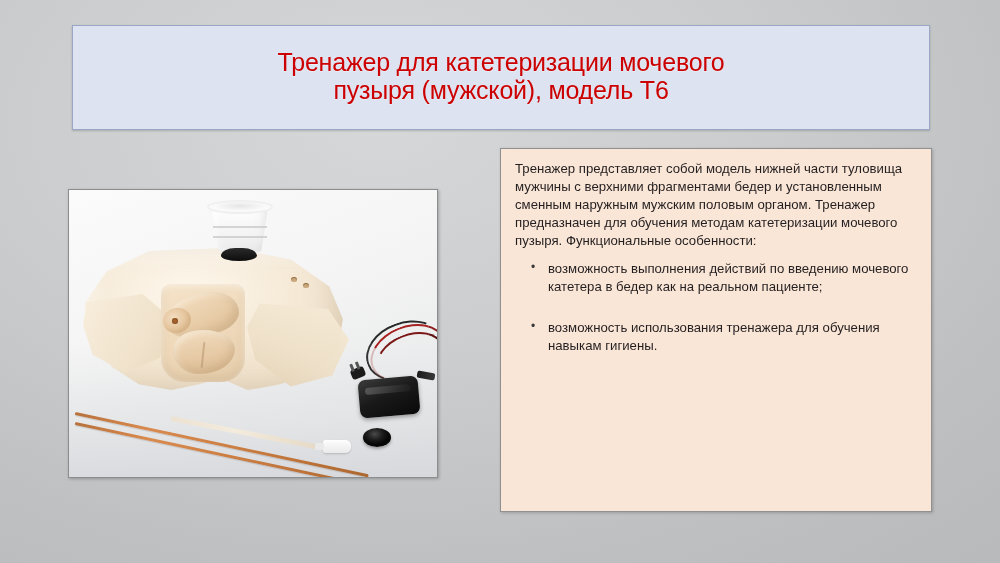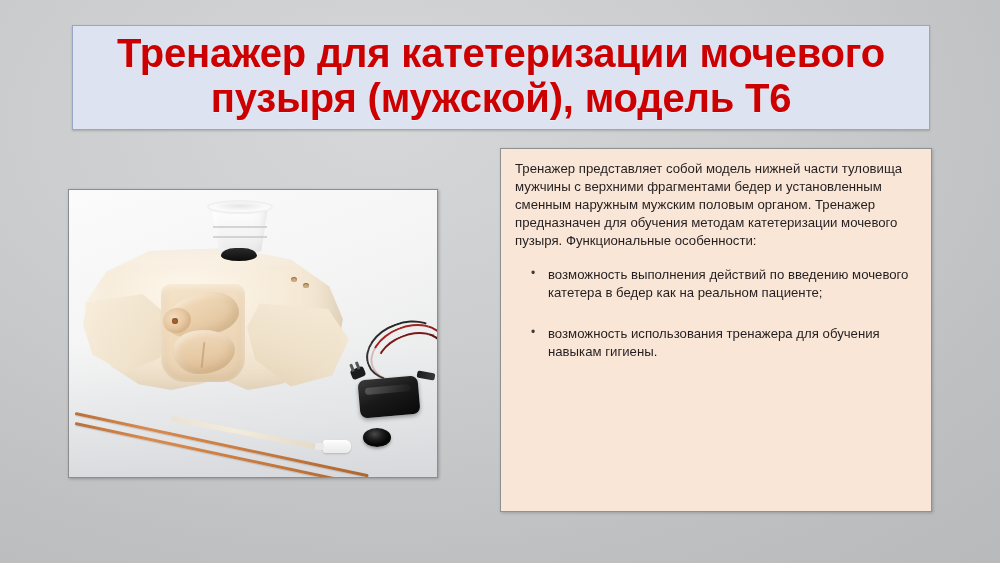--- a/index.html
+++ b/index.html
@@ -38,22 +38,22 @@
     border: 1px solid #9aa7c4;
     box-shadow: 0 1px 2px rgba(0,0,0,.18);
     display: flex;
     align-items: center;
     justify-content: center;
     padding: 2px 14px 6px;
   }
 
   #title-text {
     color: #cc0000;
-    font-weight: bold;
-    font-size: 40px;
+    font-weight: normal;
+    font-size: 25px;
     line-height: 1.12;
     text-align: center;
     letter-spacing: -0.2px;
     white-space: pre-line;
     text-shadow: 0 1px 0 rgba(255,255,255,.35);
   }
 
   
   #photo-frame {
     position: absolute;
@@ -343,21 +343,21 @@
     border: 1px solid #8f9092;
     box-shadow: 1px 1px 3px rgba(0,0,0,.2);
     padding: 11px 15px 6px 14px;
     overflow: hidden;
   }
 
   #intro {
     color: #231f20;
     font-size: 13.2px;
     line-height: 1.355;
-    margin-bottom: 17px;
+    margin-bottom: 11px;
     white-space: pre-line;
   }
 
   ul#bullets { list-style: none; }
 
   ul#bullets li {
     position: relative;
     color: #231f20;
     font-size: 13.2px;
     line-height: 1.355;

